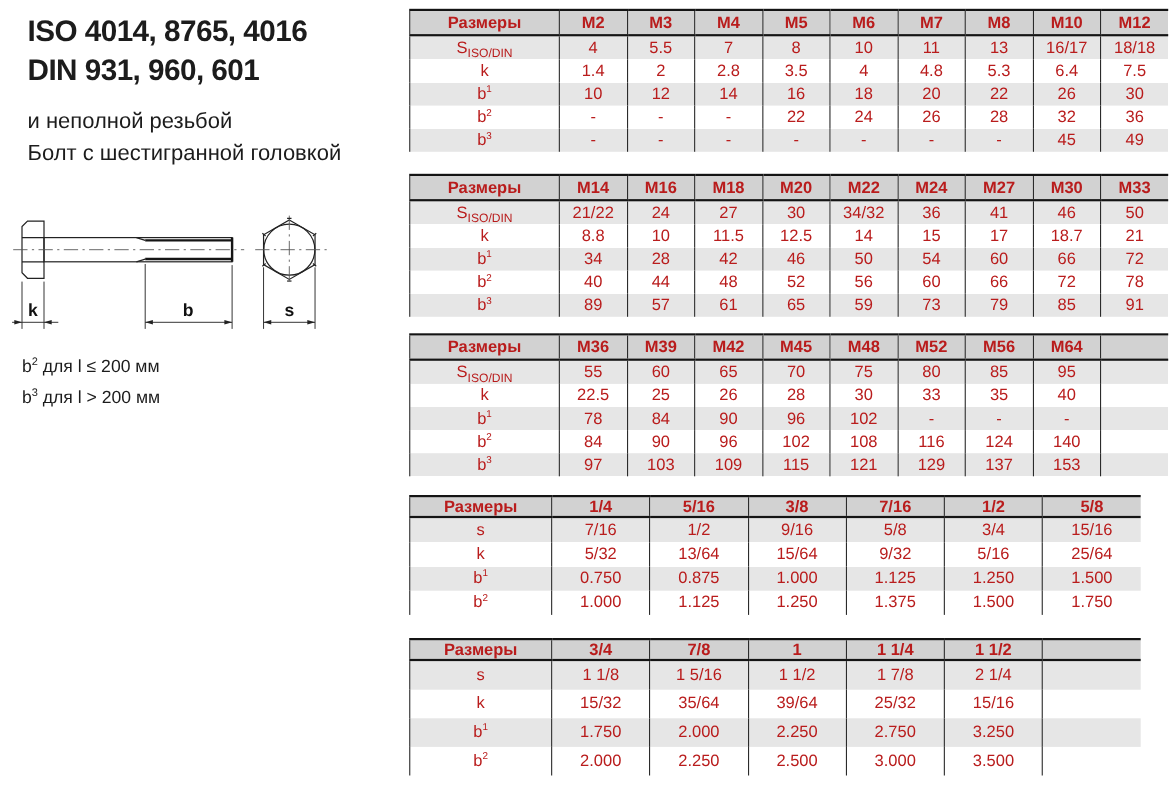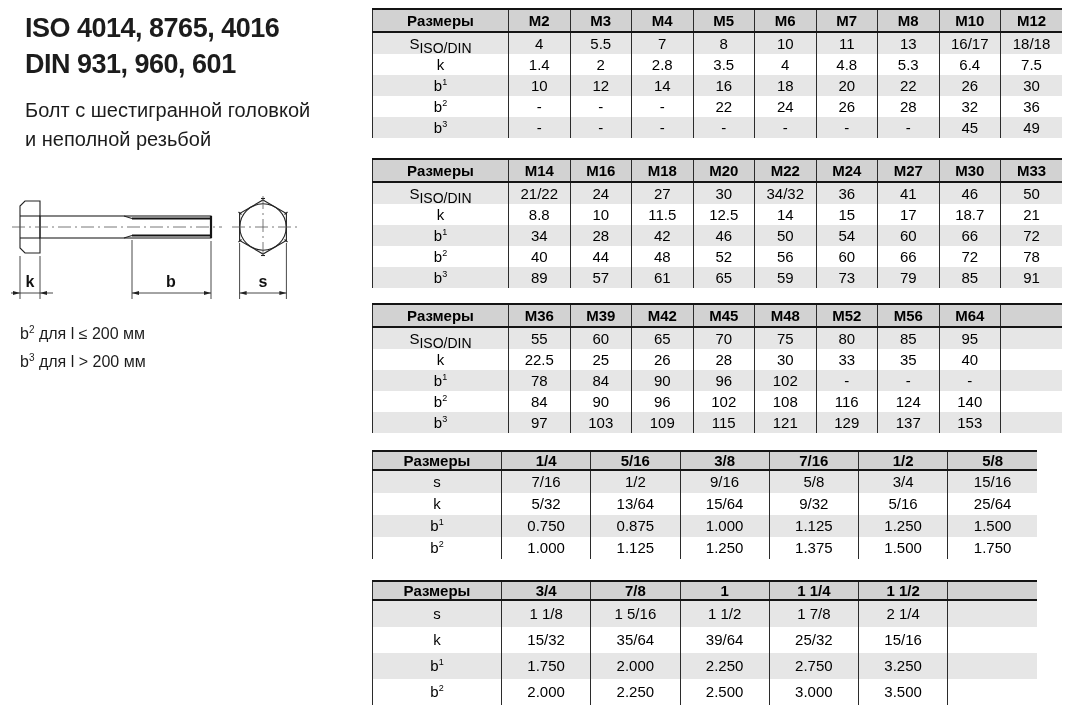--- a/index.html
+++ b/index.html
@@ -9,28 +9,28 @@
   
   .title{position:absolute;left:25px;top:10px;font-weight:bold;font-size:27px;
          line-height:36px;letter-spacing:-0.5px;}
   .subtitle{position:absolute;left:25px;top:96px;font-size:20px;line-height:29px;}
   .notes{position:absolute;left:20px;top:320px;font-size:16px;line-height:28px;}
   .notes sup{font-size:10px;line-height:0;}
   .drawing{position:absolute;left:8px;top:188px;}
 
   
   .dtable{position:absolute;border-collapse:collapse;table-layout:fixed;
-          font-size:15px;color:#000000;}
+          font-size:15px;color:#b91c1c;}
   .dtable th,.dtable td{padding:0;text-align:center;overflow:hidden;white-space:nowrap;
           border-left:1px solid var(--line-mid,#2b2b2b);}
   .dtable thead th{background:var(--header-bg,#d2d2d2);font-weight:bold;
           border-top:2.5px solid var(--line-dark,#141414);
           border-bottom:2.5px solid var(--line-dark,#141414);}
   .dtable tr.stripe td{background:var(--stripe-bg,#e6e6e6);}
-  .dtable sub{font-size:14px;line-height:0;}
+  .dtable sub{font-size:11px;line-height:0;}
   .dtable sup{font-size:9px;line-height:0;}
 
   .mt thead th{height:21px;line-height:21px;}
   .mt tbody td{height:21px;line-height:21px;}
   .it thead th{height:17px;line-height:17px;}
   .t4 tbody td{height:22px;line-height:22px;}
   .t5 tbody td{height:26px;line-height:26px;}
 
   .mt col.c-label{width:136px;}
   .it col.c-label{width:129px;}
@@ -53,22 +53,22 @@
 <body>
 
 <div class="page">
 
   <div class="title">
     <div>ISO 4014, 8765, 4016</div>
     <div>DIN 931, 960, 601</div>
   </div>
 
   <div class="subtitle">
+    <div>и неполной резьбой</div>
     <div>Болт с шестигранной головкой</div>
-    <div>и неполной резьбой</div>
   </div>
 
   <svg class="drawing" width="302" height="122" viewBox="0 0 302 122" xmlns="http://www.w3.org/2000/svg">
 
     <g>
       <path class="ln" d="M17,13 L32,13 L32,65 L17,65 L12,60 L12,18 Z"></path>
       <line class="ln" x1="12" y1="28" x2="32" y2="28"></line>
       <line class="ln" x1="12" y1="50" x2="32" y2="50"></line>
 
       <rect class="ln" x="32" y="28" width="171" height="22"></rect>

